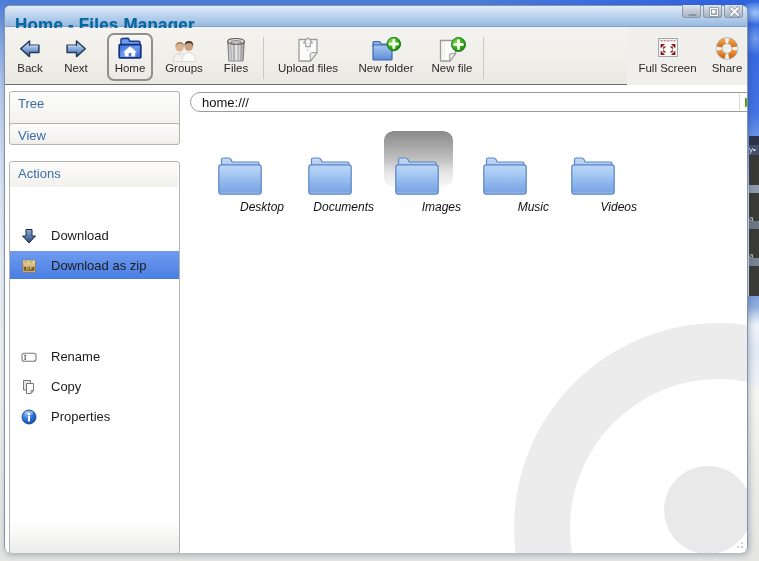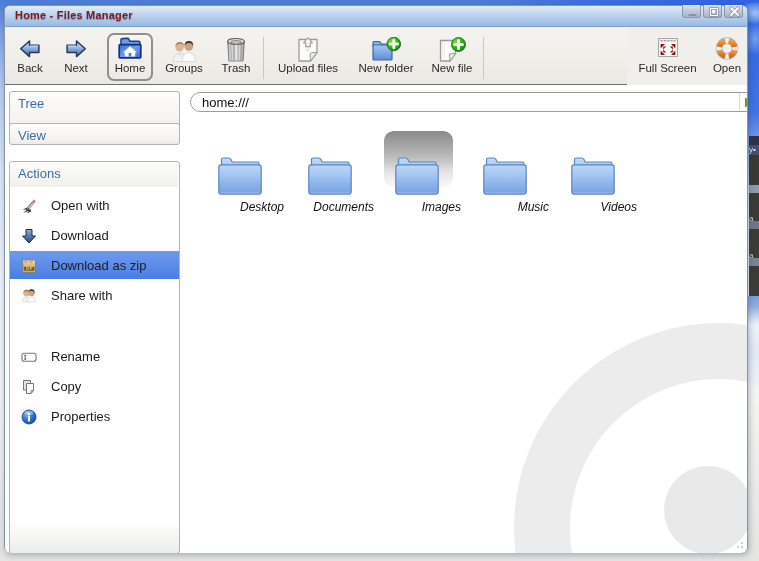--- a/index.html
+++ b/index.html
@@ -21,21 +21,21 @@
   border-radius:6px 6px 7px 7px;
   box-shadow:1px 2px 6px rgba(40,60,90,0.35);
 }
 #titlebar {
   left:0; top:0; width:742px; height:21px;
   background:linear-gradient(180deg,#e3edf8 0%, #c9dbf1 30%, #a9c6e7 75%, #97b9e0 100%);
   border-bottom:1px solid #7da3d2;
   border-radius:5px 5px 0 0;
 }
 #title {
-  left:10px; top:3px; font-size:11px; font-weight:bold; color:#7f1d1d;
+  left:10px; top:9px; font-size:17px; font-weight:bold; color:#0369a1;
   text-shadow:0 1px 1px rgba(100,130,180,0.9); letter-spacing:0.2px;
 }
 .winbtn {
   top:-1px; width:19px; height:13px;
   border:1px solid #8c97a6; border-top:none;
   border-radius:0 0 3px 3px;
   background:linear-gradient(180deg,#dfe5ec 0%, #c2cbd8 45%, #aab6c6 100%);
 }
 
 #toolbar {
@@ -205,21 +205,21 @@
                 <stop offset="1" stop-color="#909090"></stop>
           </linearGradient>
             </defs>
           <path d="M3.2 4.5 L19.8 4.5 L18.6 24 L4.4 24 Z" fill="url(#trg)" stroke="#787878" stroke-width="0.9"></path>
           <path d="M6.2 6 L6.8 23 M9.4 6 L9.6 23 M13.6 6 L13.4 23 M16.8 6 L16.2 23" stroke="#a0a0a0" stroke-width="1.1"></path>
           <ellipse cx="11.5" cy="4.4" rx="8.4" ry="2.9" fill="#e0e0e0" stroke="#5a5a5a" stroke-width="1.1"></ellipse>
           <ellipse cx="11.5" cy="4.7" rx="5.6" ry="1.7" fill="#8a8a8a"></ellipse>
           <ellipse cx="11.5" cy="5.1" rx="4.2" ry="1.1" fill="#c2c2c2"></ellipse>
         </svg>
       </span>
-      <span class="tlabel">Trash</span>
+      <span class="tlabel">Files</span>
     </div>
     <div class="tsep" style="left:258px;"></div>
     <div class="tbtn" style="left:273px;top:9px;width:60px;">
       <span class="ticon" style="top:0px;">
         <svg width="21" height="25" viewBox="0 0 21 25">
           <path d="M1.5 2.5 L19.5 2.5 L19.5 15.5 L13 24 L1.5 24 Z" fill="#fcfcfb" stroke="#9a9a9a" stroke-width="1.3" stroke-linejoin="round"></path>
           <path d="M19.5 15.5 L13 24 L12.6 17.2 Q12.6 15.8 14 15.7 Z" fill="#ececea" stroke="#9a9a9a" stroke-width="1"></path>
           <path d="M10.5 0.8 L15 5.8 L12.8 5.8 L12.8 9.6 L8.2 9.6 L8.2 5.8 L6 5.8 Z" fill="#f6f6f4" stroke="#a2a2a0" stroke-width="1.2" stroke-linejoin="round"></path>
           <path d="M8.6 11 h3.8 M8.6 13.4 h3.8" stroke="#d8d8d6" stroke-width="0.9"></path>
         </svg>
@@ -294,50 +294,39 @@
           <g fill="none" stroke="url(#org)" stroke-width="6">
             <path d="M19.2 13.2 A7.9 7.9 0 0 1 13.2 19.2"></path>
             <path d="M9.8 19.2 A7.9 7.9 0 0 1 3.8 13.2"></path>
             <path d="M3.8 9.8 A7.9 7.9 0 0 1 9.8 3.8"></path>
             <path d="M13.2 3.8 A7.9 7.9 0 0 1 19.2 9.8"></path>
           </g>
           <circle cx="11.5" cy="11.5" r="10.9" fill="none" stroke="#a8b8c8" stroke-width="0.9"></circle>
           <circle cx="11.5" cy="11.5" r="4.9" fill="none" stroke="#a8b8c8" stroke-width="0.9"></circle>
         </svg>
       </span>
-      <span class="tlabel">Open</span>
+      <span class="tlabel">Share</span>
     </div>
   </div>
   <div class="abs" style="left:0;top:79px;width:742px;height:5px;background:#ffffff;"></div>
   <div class="abs" id="content">
     <svg id="wmark" width="742" height="464" viewBox="0 0 742 464">
       <circle cx="714" cy="439" r="177" fill="none" stroke="#ececec" stroke-width="56"></circle>
       <circle cx="703" cy="421" r="44" fill="#e9e9e9"></circle>
     </svg>
     <div class="panel" style="top:2px; height:40px;padding-left:16px;">
         <span class="phead">Tree</span>
       </div>
     <div class="panel" style="top:34px; height:22px;">
         <span class="phead">View</span>
       </div>
     <div id="actions">
       <div class="ahead">
           <span>Actions</span>
         </div>
-      <div class="arow" style="top:29px;">
-        <svg class="aicon" viewBox="0 0 16 16">
-          <path d="M4.6 11.6 L11 3.8 L12.9 5.3 L6.4 13 Z" fill="#cabdc1" stroke="#6e5e64" stroke-width="0.5"></path>
-          <path d="M11 3.8 L12.3 1.9 Q13 1.1 13.7 1.9 L14.6 3 Q15.1 3.8 14.1 4.2 L12.9 5.3 Z" fill="#c97c8a"></path>
-          <path d="M5.2 10.9 L11.2 4.2" stroke="#7e6e74" stroke-width="0.7"></path>
-          <path d="M1.5 11.4 L7.1 9.5 L5.9 11.6 Z" fill="#2e292d"></path>
-          <path d="M2 15 L7.9 10.3 L8.7 12.5 Z" fill="#3c363c"></path>
-          <path d="M5.8 15.4 L9.3 10.9 L10.2 13.2 Z" fill="#2a252b"></path>
-        </svg>
-        <span class="atext">Open with</span>
-      </div>
       <div class="arow" style="top:59px;">
         <svg class="aicon" viewBox="0 0 16 16">
           <defs>
               <linearGradient id="dlb" x1="0" y1="0" x2="0" y2="1">
             <stop offset="0" stop-color="#92aed2"></stop>
                 <stop offset="0.45" stop-color="#5d7cae"></stop>
                 <stop offset="1" stop-color="#2e4d7e"></stop>
           </linearGradient>
             </defs>
           <path d="M5 1.5 L11 1.5 L11 8 L14.5 8 L8 15 L1.5 8 L5 8 Z" fill="url(#dlb)" stroke="#182c52" stroke-width="1"></path>
@@ -346,31 +335,20 @@
       </div>
       <div class="arow hl" style="top:89px;">
         <svg class="aicon" viewBox="0 0 16 16">
           <rect x="1.8" y="2.2" width="12.6" height="12" rx="0.8" fill="#dcc08c" stroke="#8a6a30" stroke-width="0.7"></rect>
           <path d="M2.2 2.6 L14 2.6 L13.6 5.6 L2.6 5.8 Z" fill="#ecd8a8"></path>
           <path d="M3.4 3.4 h3 M8 3.4 h4 M3 4.8 h4 M8.6 4.8 h3" stroke="#b09050" stroke-width="0.7"></path>
           <rect x="2.8" y="8.8" width="10.6" height="4" rx="0.5" fill="#6e5420"></rect>
           <text x="8.1" y="12.1" font-size="4.2" font-weight="bold" fill="#e8cc80" text-anchor="middle" font-family="Liberation Sans" letter-spacing="0.2">ZIP</text>
         </svg>
         <span class="atext">Download as zip</span>
-      </div>
-      <div class="arow" style="top:119px;">
-        <svg class="aicon" viewBox="0 0 16 16">
-          <ellipse cx="5.4" cy="5" rx="3.2" ry="3.6" fill="#d8b28e"></ellipse>
-          <path d="M2.4 4.6 Q3.6 1 6.4 2 Q9 2.4 8.4 5.4 Q7.6 3 5.4 3.2 Q3.6 3.6 2.4 4.6Z" fill="#9a7d5c"></path>
-          <ellipse cx="10.6" cy="4.6" rx="3.2" ry="3.6" fill="#caa281"></ellipse>
-          <path d="M7.6 4.2 Q8.4 0.4 11.4 1.4 Q14 2 13.4 5 Q12.6 2.6 10.6 2.8 Q8.6 2.8 7.6 4.2Z" fill="#3c3026"></path>
-          <path d="M1 14 Q1.6 9 5.4 9 Q9 9 9.6 14 Z" fill="#f2f2f0" stroke="#c4c4c4" stroke-width="0.4"></path>
-          <path d="M6.6 14 Q7.2 8.6 10.6 8.6 Q14.4 9 15 14 Z" fill="#fbfbfa" stroke="#c4c4c4" stroke-width="0.4"></path>
-        </svg>
-        <span class="atext">Share with</span>
       </div>
       <div class="arow" style="top:180px;">
         <svg class="aicon" viewBox="0 0 16 16">
           <rect x="1" y="4.2" width="14" height="8" rx="2" fill="#fdfdfc" stroke="#787878" stroke-width="1.1"></rect>
           <path d="M4.2 6.4 L4.2 10.2 M3.2 6.4 L5.2 6.4 M3.2 10.2 L5.2 10.2" stroke="#505050" stroke-width="0.9"></path>
         </svg>
         <span class="atext">Rename</span>
       </div>
       <div class="arow" style="top:210px;">
         <svg class="aicon" viewBox="0 0 16 16">

